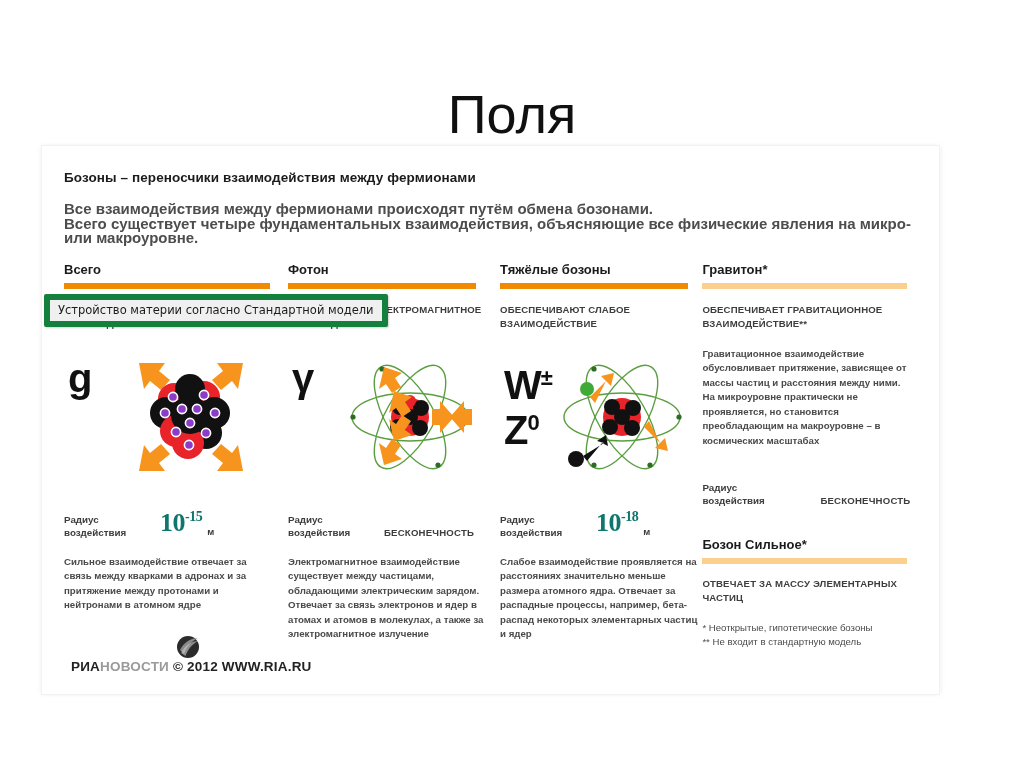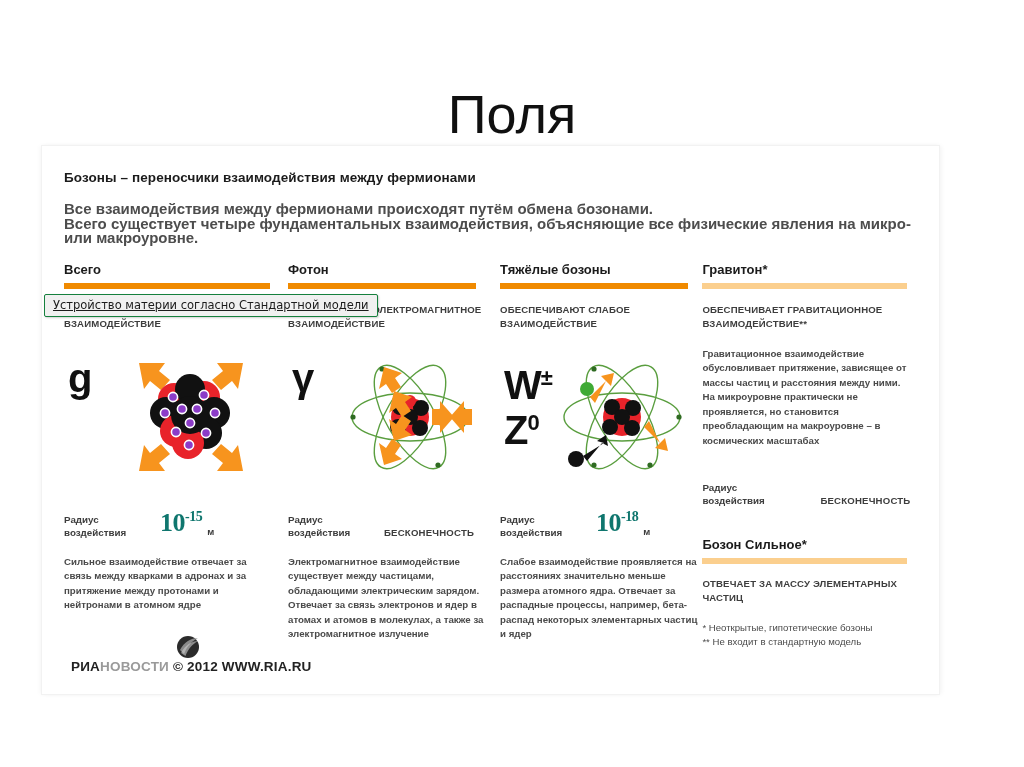--- a/index.html
+++ b/index.html
@@ -201,30 +201,29 @@
     color: #222;
   }
   .footer-text .grey { color: #9a9a9a; }
 
   
   .tooltip {
     position: absolute;
     left: 44px;
     top: 294px;
     background: #f0f0f0;
-    border: 1px solid #15803d;
+    border: 6px solid #15803d;
     border-radius: 2px;
     padding: 3px 8px 4px 8px;
     font-size: 11.5px;
     color: #1b1b1b;
     font-family: "DejaVu Sans", sans-serif;
     box-shadow: 1px 1px 2px rgba(0,0,0,0.18);
     white-space: nowrap;
     z-index: 50;
-    text-decoration: underline;
   }
 </style>
 </head>
 <body>
 
 <div class="slide-title">Поля</div>
 
 <div class="panel">
   <div class="panel-inner">
 

